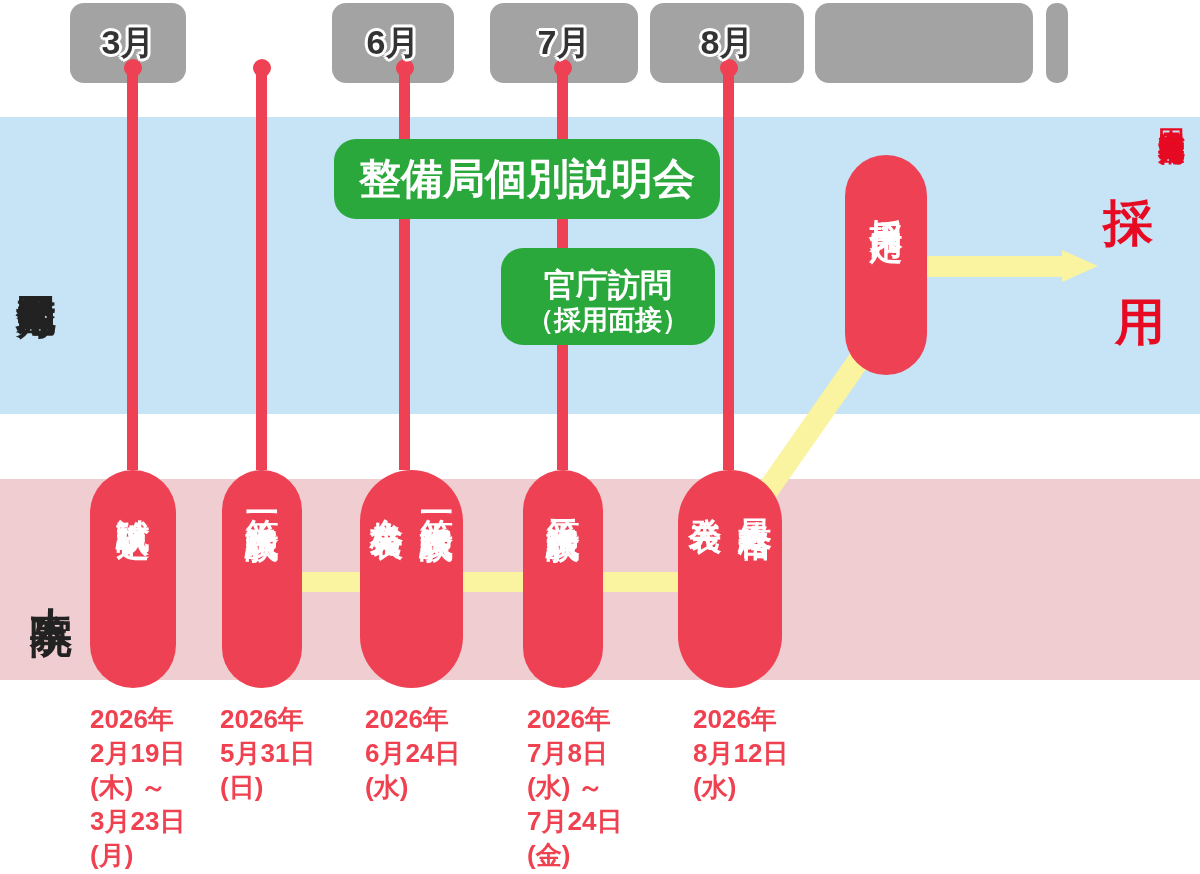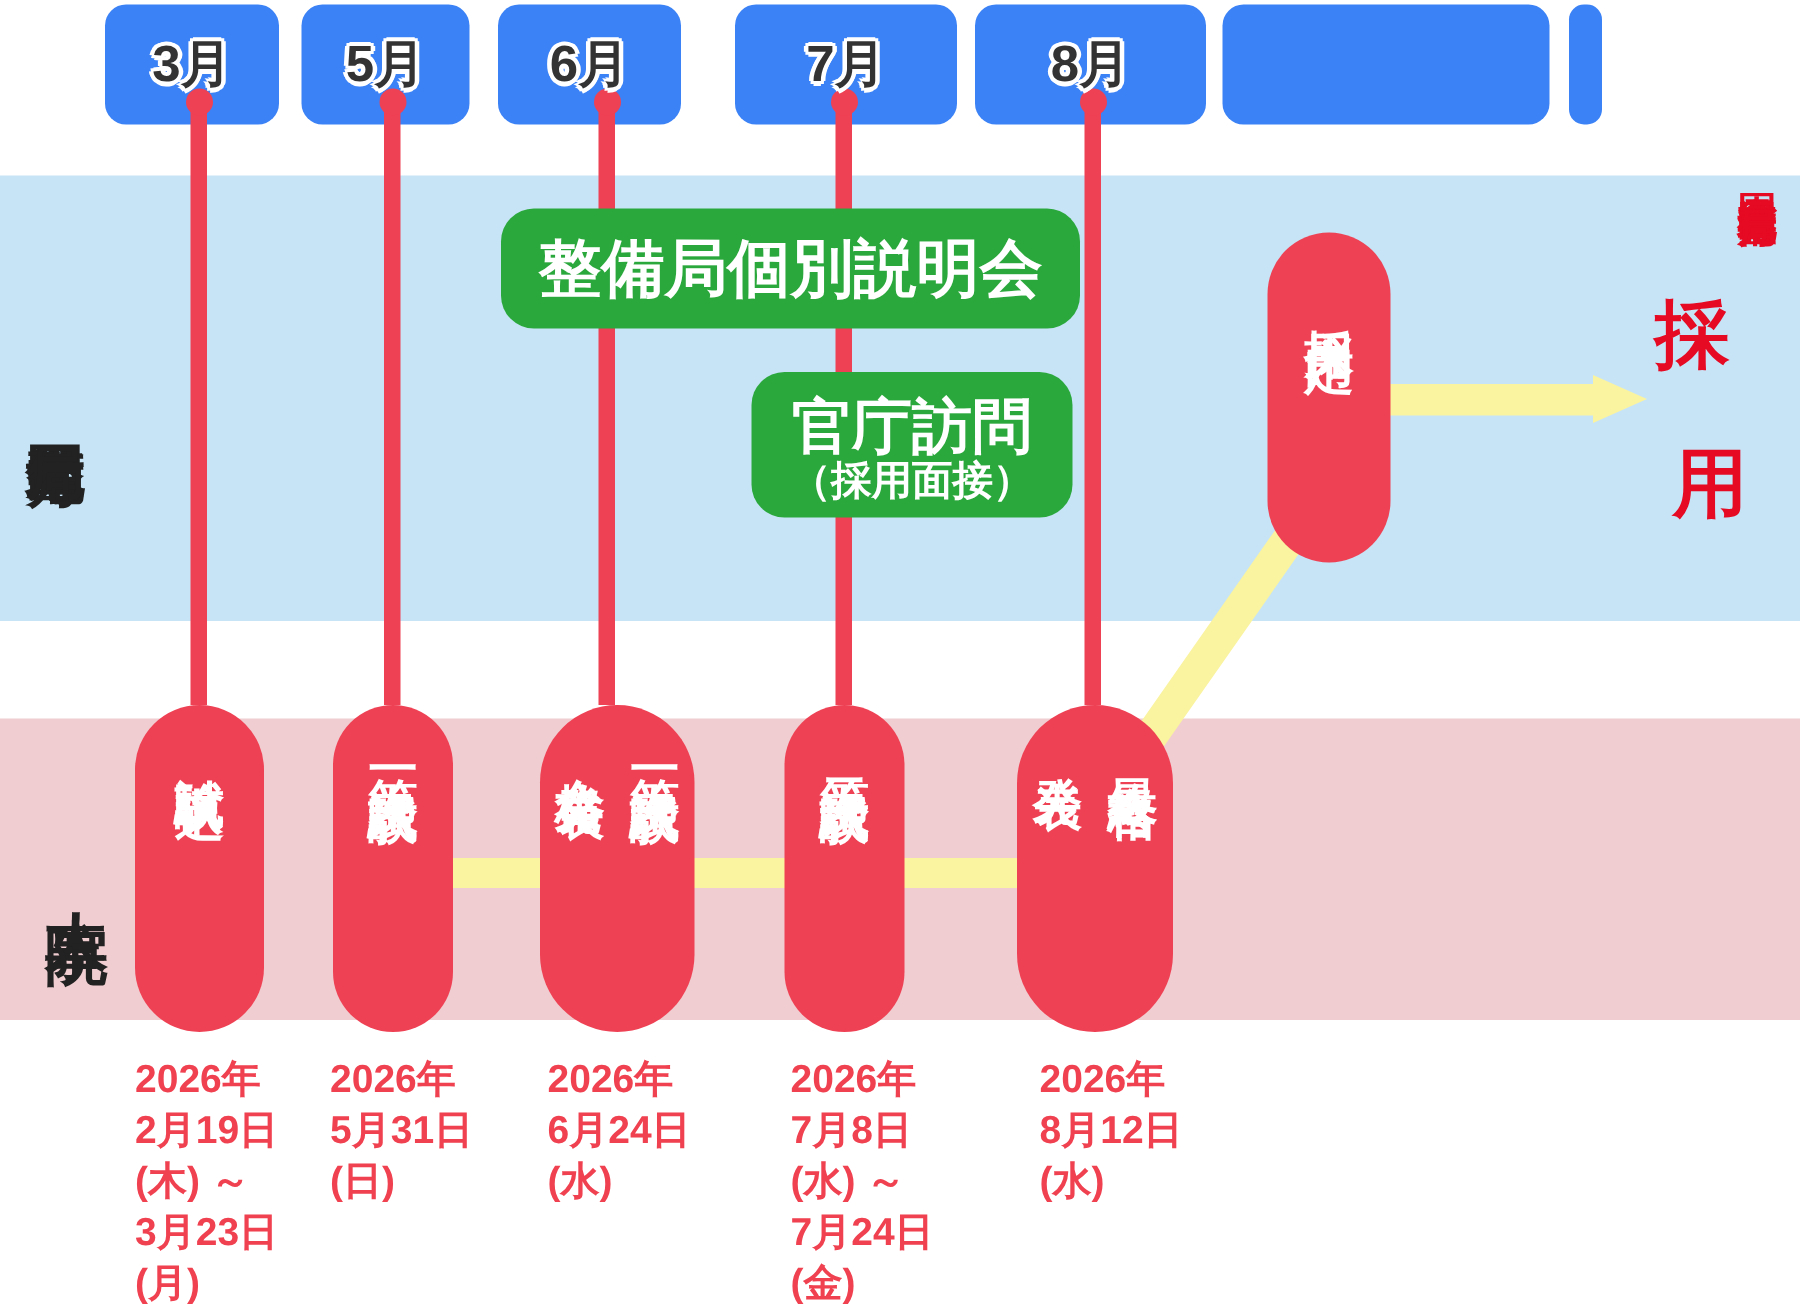--- a/index.html
+++ b/index.html
@@ -26,31 +26,31 @@
   #conn-diag{left:712px;top:416px;width:200px;height:22px;border-radius:11px;transform:rotate(-55deg);z-index:1;}
   #arrow-shaft{left:925px;top:256px;width:140px;height:21px;z-index:2;}
   #arrow-head{position:absolute;left:1062px;top:250px;width:0;height:0;
     border-left:36px solid #faf3a0;border-top:16px solid transparent;border-bottom:16px solid transparent;z-index:2;}
 
   
   .vline{position:absolute;top:64px;width:11px;height:406px;background:#ef4154;z-index:2;}
   .dot{position:absolute;top:59px;width:18px;height:18px;border-radius:50%;background:#ef4154;z-index:3;}
 
   
-  .mbox{position:absolute;top:3px;height:80px;background:#3b82f6;border-radius:14px;
+  .mbox{position:absolute;top:3px;height:80px;background:#a3a3a3;border-radius:14px;
     display:flex;align-items:center;justify-content:center;}
   .mbox span{position:relative;z-index:4;font-size:34px;font-weight:bold;color:#333333;
     text-shadow:-2px -2px 0 #fff,2px -2px 0 #fff,-2px 2px 0 #fff,2px 2px 0 #fff,0 -3px 0 #fff,0 3px 0 #fff,-3px 0 0 #fff,3px 0 0 #fff;}
 
   
   .gbox{position:absolute;background:#2ba83c;border-radius:22px;z-index:4;color:#ffffff;font-weight:bold;
     display:flex;flex-direction:column;align-items:center;justify-content:center;}
   #gbox1{left:334px;top:139px;width:386px;height:80px;font-size:42px;}
   #gbox2{left:501px;top:248px;width:214px;height:97px;}
-  #gbox2 .big{font-size:40px;line-height:46px;}
+  #gbox2 .big{font-size:32px;line-height:46px;}
   #gbox2 .small{font-size:27px;line-height:24px;}
 
   
   .pill{position:absolute;background:#ef4154;border-radius:52px;z-index:5;
     display:flex;justify-content:center;padding-top:22px;box-sizing:border-box;}
   .pill .ptxt{writing-mode:vertical-rl;text-orientation:upright;white-space:pre-line;
     color:#ffffff;font-weight:bold;font-size:33px;line-height:50px;letter-spacing:3px;}
 
   
   .date{position:absolute;top:702px;font-size:26px;font-weight:bold;color:#f04150;
@@ -84,23 +84,20 @@
   <div id="arrow-head"></div>
 
   <div class="vline" style="left:127px"></div>
   <div class="vline" style="left:256px"></div>
   <div class="vline" style="left:399px"></div>
   <div class="vline" style="left:557px"></div>
   <div class="vline" style="left:723px"></div>
 
   <div class="mbox" style="left:70px;width:116px">
     <span>3月</span>
-  </div>
-  <div class="mbox" style="left:201px;width:112px">
-    <span>5月</span>
   </div>
   <div class="mbox" style="left:332px;width:122px">
     <span>6月</span>
   </div>
   <div class="mbox" style="left:490px;width:148px">
     <span>7月</span>
   </div>
   <div class="mbox" style="left:650px;width:154px">
     <span>8月</span>
   </div>

